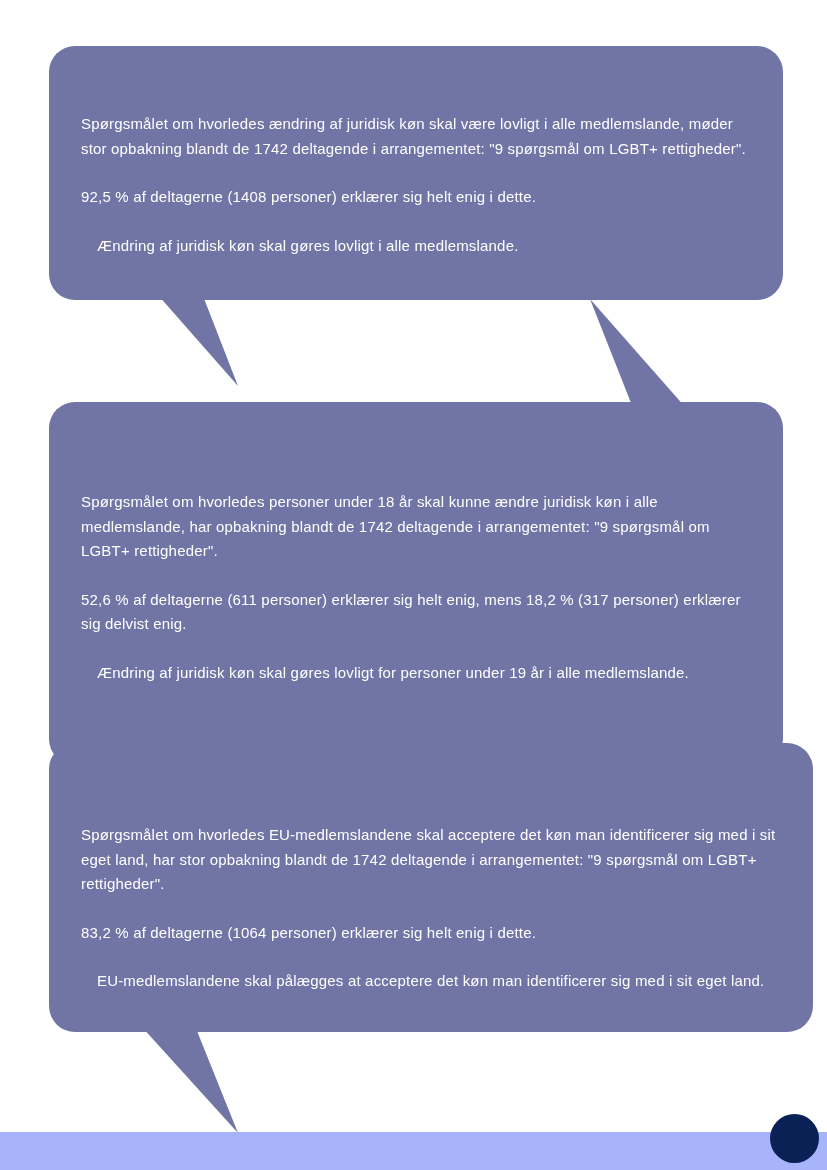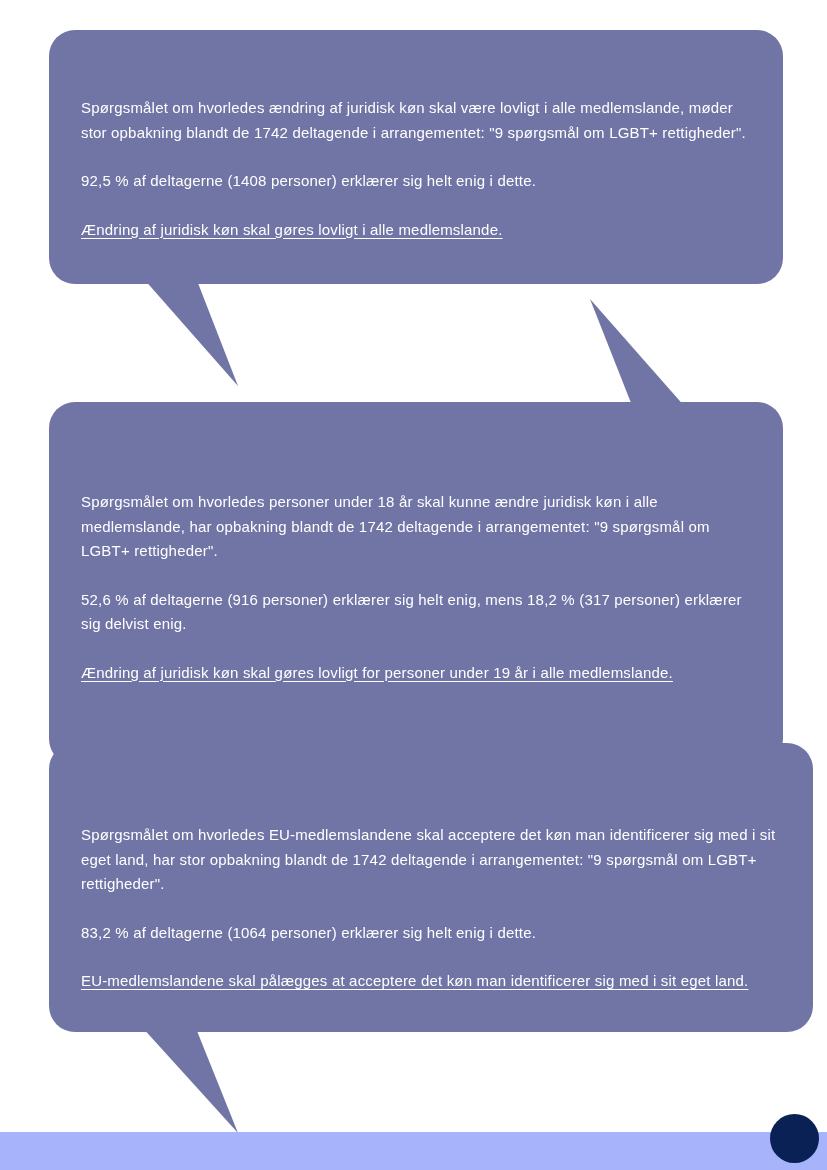--- a/index.html
+++ b/index.html
@@ -23,21 +23,21 @@
   }
 
   
   .bubble {
     position: absolute;
     background: #7175a6;
     border-radius: 26px;
     box-sizing: border-box;
   }
 
-  .bubble-1 { left: 49px;  top: 30px;   width: 734px; height: 254px; }
+  .bubble-1 { left: 49px;  top: 46px;   width: 734px; height: 254px; }
   .bubble-2 { left: 49px;  top: 402px;  width: 734px; height: 363px; }
   .bubble-3 { left: 49px;  top: 743px;  width: 764px; height: 289px; }
 
   
   .tails {
     position: absolute;
     left: 0;
     top: 0;
     width: 827px;
     height: 1170px;
@@ -60,22 +60,21 @@
   .bubble-3 .bubble-text { top: 80px; }
 
   .para {
     margin: 0 0 24px 0;
   }
   .para:last-child {
     margin-bottom: 0;
   }
 
   .link-line {
-    margin: 0;
-    text-decoration: underline;
+    margin: 16px;
     text-underline-offset: 3px;
     color: #ffffff;
   }
 
   
   .bottom-bar {
     position: absolute;
     left: 0;
     top: 1132px;
     width: 827px;
@@ -108,21 +107,21 @@
     <div class="bubble-text">
       <p class="para">Spørgsmålet om hvorledes ændring af juridisk køn skal være lovligt i alle medlemslande, møder stor opbakning blandt de 1742 deltagende i arrangementet: "9 spørgsmål om LGBT+ rettigheder".</p>
       <p class="para">92,5 % af deltagerne (1408 personer) erklærer sig helt enig i dette.</p>
       <p class="link-line">Ændring af juridisk køn skal gøres lovligt i alle medlemslande.</p>
     </div>
   </div>
 
   <div class="bubble bubble-2">
     <div class="bubble-text">
       <p class="para">Spørgsmålet om hvorledes personer under 18 år skal kunne ændre juridisk køn i alle medlemslande, har opbakning blandt de 1742 deltagende i arrangementet: "9 spørgsmål om LGBT+ rettigheder".</p>
-      <p class="para">52,6 % af deltagerne (916 personer) erklærer sig helt enig, mens 18,2 % (317 personer) erklærer sig delvist enig.</p>
+      <p class="para">52,6 % af deltagerne (611 personer) erklærer sig helt enig, mens 18,2 % (317 personer) erklærer sig delvist enig.</p>
       <p class="link-line">Ændring af juridisk køn skal gøres lovligt for personer under 19 år i alle medlemslande.</p>
     </div>
   </div>
 
   <div class="bubble bubble-3">
     <div class="bubble-text">
       <p class="para">Spørgsmålet om hvorledes EU-medlemslandene skal acceptere det køn man identificerer sig med i sit eget land, har stor opbakning blandt de 1742 deltagende i arrangementet: "9 spørgsmål om LGBT+ rettigheder".</p>
       <p class="para">83,2 % af deltagerne (1064 personer) erklærer sig helt enig i dette.</p>
       <p class="link-line">EU-medlemslandene skal pålægges at acceptere det køn man identificerer sig med i sit eget land. </p>
     </div>

